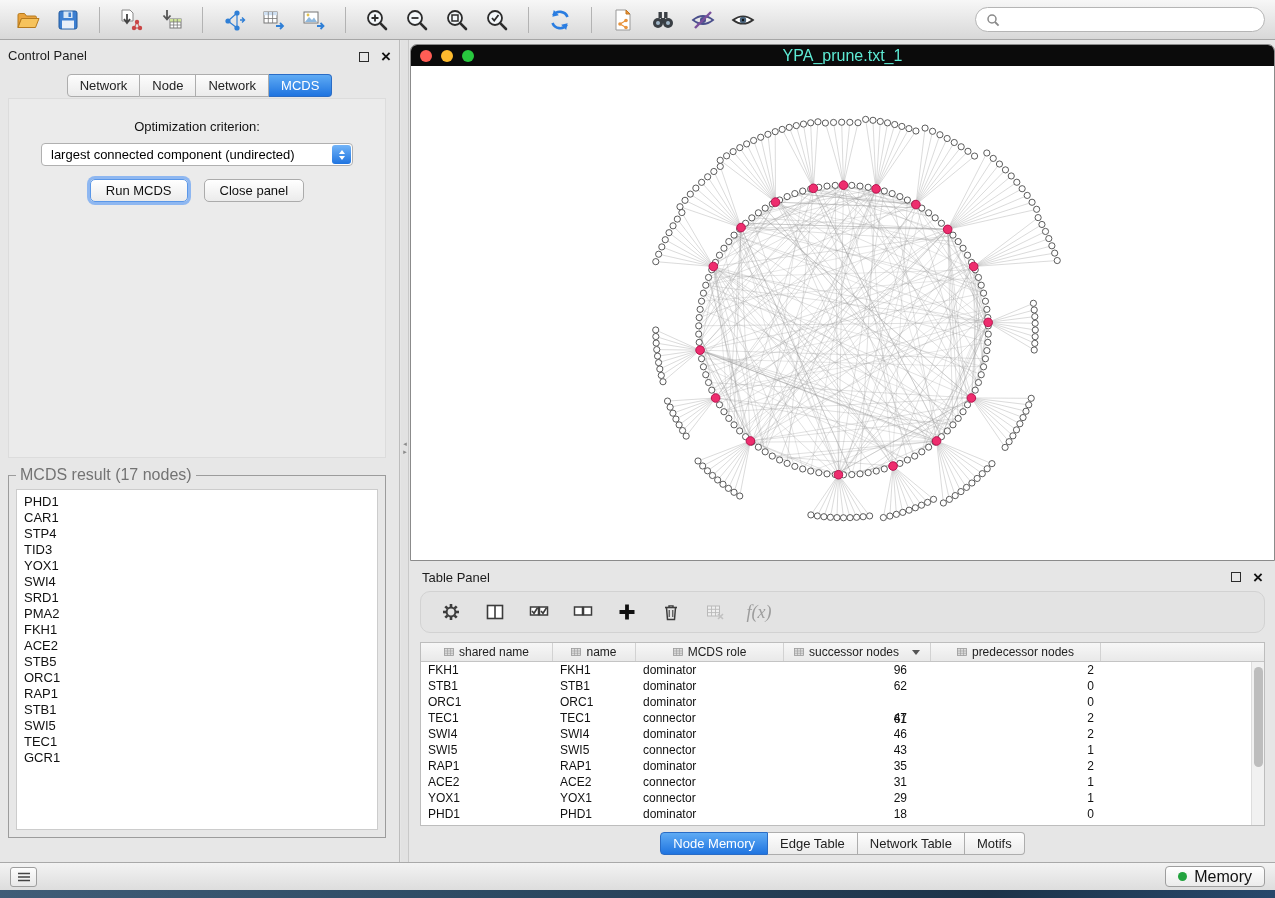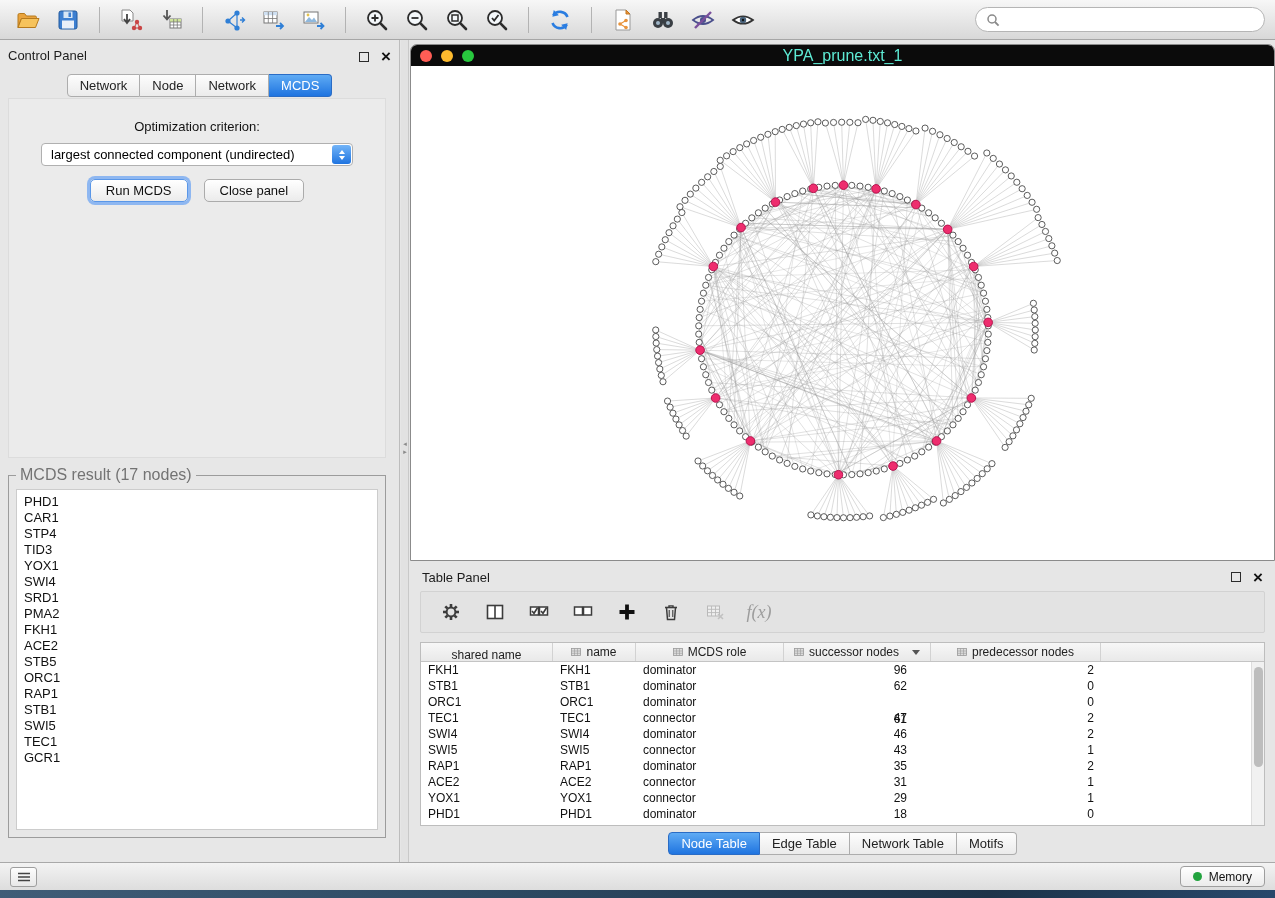--- a/index.html
+++ b/index.html
@@ -78,21 +78,21 @@
   .light { width:12px; height:12px; border-radius:50%; margin-right:9px; cursor:pointer; flex:0 0 auto; }
   .light.red { background:#ff5d55; } .light.yellow { background:#febb2e; } .light.green { background:#28c83e; }
   .net-title { position:absolute; left:0; right:0; text-align:center; color:#5eead4; font-size:16px; pointer-events:none; }
   .net-canvas { display:block; width:100%; height:494px; background:#fff; }
 
   
   .table-panel { position:absolute; left:0; top:525px; right:0; bottom:0; background:#e6e6e6; }
   .tp-header { position:absolute; top:2px; left:0; right:0; height:20px; display:flex;
     align-items:center; padding:0 12px; font-size:13px; color:#1c1c1c; }
   .tp-toolbar { position:absolute; top:26px; left:10px; right:10px; height:42px;
-    background:#e3e3e3; border:1px solid #d2d2d2; border-radius:2px;
+    background:#e3e3e3; border:1px solid #d2d2d2; border-radius:10px;
     display:flex; align-items:center; gap:20px; padding:0 18px; }
   .tp-tool { width:24px; height:24px; display:flex; align-items:center; justify-content:center;
     background:transparent; border:none; cursor:pointer; }
   .tp-tool svg { width:20px; height:20px; }
   .fx { font-family:"Liberation Serif",serif; font-style:italic; font-size:18px; color:#9c9c9c; }
 
   .tp-table { position:absolute; left:10px; right:10px; top:77px; bottom:36px;
     background:#fff; border:1px solid #bdbdbd; overflow:hidden; }
   .thead { display:flex; height:19px; background:linear-gradient(#f7f7f7,#e9e9e9);
     border-bottom:1px solid #c4c4c4; font-size:12px; color:#222; }
@@ -110,21 +110,21 @@
   .tp-tabs { position:absolute; left:0; right:0; bottom:7px; display:flex; justify-content:center; }
 
   
   .status-bar { position:absolute; left:0; right:0; bottom:0; height:28px;
     background:linear-gradient(#f3f3f3,#dddddd); border-top:1px solid #a9a9a9;
     display:flex; align-items:center; padding:0 10px; }
   .list-btn { width:27px; height:20px; border:1px solid #9e9e9e; border-radius:3px;
     background:linear-gradient(#fdfdfd,#e8e8e8); display:flex; align-items:center; justify-content:center; cursor:pointer; }
   .memory-btn { margin-left:auto; display:flex; align-items:center; gap:7px; height:21px;
     padding:0 12px; border:1px solid #9e9e9e; border-radius:4px;
-    background:linear-gradient(#ffffff,#ebebeb); font-size:12px; color:#111; cursor:pointer; }
+    background:linear-gradient(#ffffff,#ebebeb); font-size:16px; color:#111; cursor:pointer; }
   .mem-dot { width:9px; height:9px; border-radius:50%; background:#22a33e; }
 </style>
 </head>
 <body>
 
 <div class="app">
 
   <div class="toolbar">
     <button class="tb">
         <svg viewBox="0 0 26 26">
@@ -1077,21 +1077,21 @@
                 <path d="M2.5 7.3 h12 M2.5 10.6 h12 M6.5 4 v10 M10.5 4 v10" stroke="#888" stroke-width="0.9"></path>
                 <path d="M13 12 l5 5 M18 12 l-5 5" stroke="#999" stroke-width="1.6"></path>
               </svg>
             </button>
           <button class="tp-tool">
               <span class="fx">f(x)</span>
             </button>
         </div>
         <div class="tp-table">
           <div class="thead" id="table-head">
-              <div class="th" style="width: 132px; flex-direction: column;">
+              <div class="th" style="width: 132px;">
                 <svg width="10" height="10" viewBox="0 0 10 10">
                   <rect x="0.5" y="1.5" width="9" height="7" fill="#dcdcdc" stroke="#9a9a9a" stroke-width="0.8"></rect>
                   <path d="M0.5 4 h9 M0.5 6.3 h9 M3.5 1.5 v7 M6.5 1.5 v7" stroke="#9a9a9a" stroke-width="0.6"></path>
                 </svg>
                 <span>shared name</span>
               </div>
               <div class="th" style="width: 83px;">
                 <svg width="10" height="10" viewBox="0 0 10 10">
                   <rect x="0.5" y="1.5" width="9" height="7" fill="#dcdcdc" stroke="#9a9a9a" stroke-width="0.8"></rect>
                   <path d="M0.5 4 h9 M0.5 6.3 h9 M3.5 1.5 v7 M6.5 1.5 v7" stroke="#9a9a9a" stroke-width="0.6"></path>
@@ -1191,21 +1191,21 @@
                 <div class="td" style="width: 148px;">dominator</div>
                 <div class="td num" style="width: 147px; padding-right: 24px;">18</div>
                 <div class="td num" style="width: 170px;">0</div>
               </div>
             </div>
           <div class="vscroll">
               <div class="vthumb"></div>
             </div>
         </div>
         <div class="tp-tabs" id="table-tabs">
-            <div class="seg-tab selected">Node Table</div>
+            <div class="seg-tab selected">Node Memory</div>
             <div class="seg-tab">Edge Table</div>
             <div class="seg-tab">Network Table</div>
             <div class="seg-tab">Motifs</div>
           </div>
       </div>
 
     </div>
   </div>
 
   <div class="status-bar">

